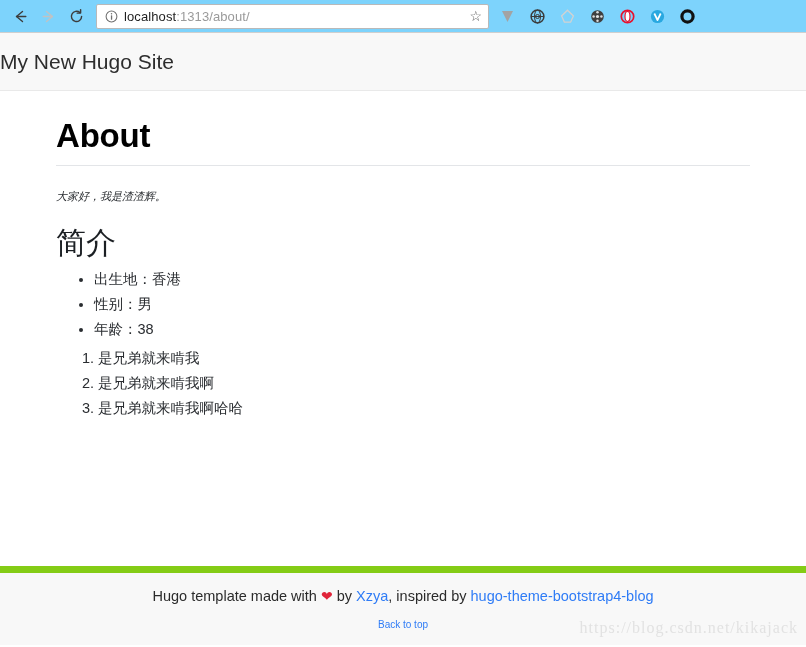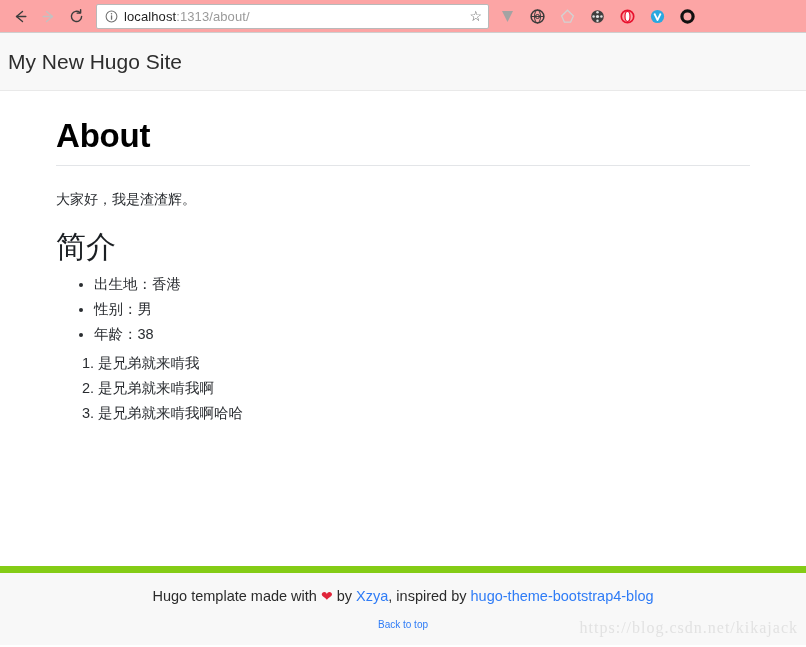--- a/index.html
+++ b/index.html
@@ -8,21 +8,21 @@
     margin: 0; padding: 0;
     width: 806px; height: 647px;
     overflow: hidden;
     background: #ffffff;
     font-family: "Liberation Sans", "DejaVu Sans", sans-serif;
   }
 
   
   .browser-chrome {
     height: 33px;
-    background: #fca5a5;
+    background: #7dd3fc;
     border-bottom: 1px solid #cfcfcf;
     display: flex;
     align-items: center;
     padding: 14px 6px;
     position: relative;
   }
   .nav-btn {
     width: 28px; height: 28px;
     display: flex; align-items: center; justify-content: center;
     flex: 0 0 auto;
@@ -79,21 +79,20 @@
     flex: 0 0 auto;
   }
 
   
   .site-header {
     height: 58px;
     background: #f8f8f8;
     border-bottom: 1px solid #e9e9e9;
     display: flex;
     align-items: center;
-    padding-left: 8px;
     text-align: center;
   }
   .site-title {
     font-size: 21px;
     color: #2d2d2d;
     font-weight: 400;
   }
 
   
   .content-wrap {
@@ -117,24 +116,25 @@
     font-size: 14.5px;
     color: #8a8f94;
     margin: 0 0 18px 0;
   }
   hr.divider {
     border: 0;
     border-top: 1px solid #e3e5e8;
     margin: 0 0 22px 0;
   }
   p.body-text {
-    font-size: 14px;
+    font-size: 11px;
     color: #292c30;
     margin: 0 0 14px 0;
     line-height: 1.6;
+    font-style: italic;
   }
   h2.section-heading {
     font-size: 30px;
     font-weight: 400;
     color: #1b1f23;
     margin: 18px 0 6px 0;
     line-height: 1.25;
   }
   ul.bullet-list, ol.ordered-list {
     margin: 4px 0 0 0;

